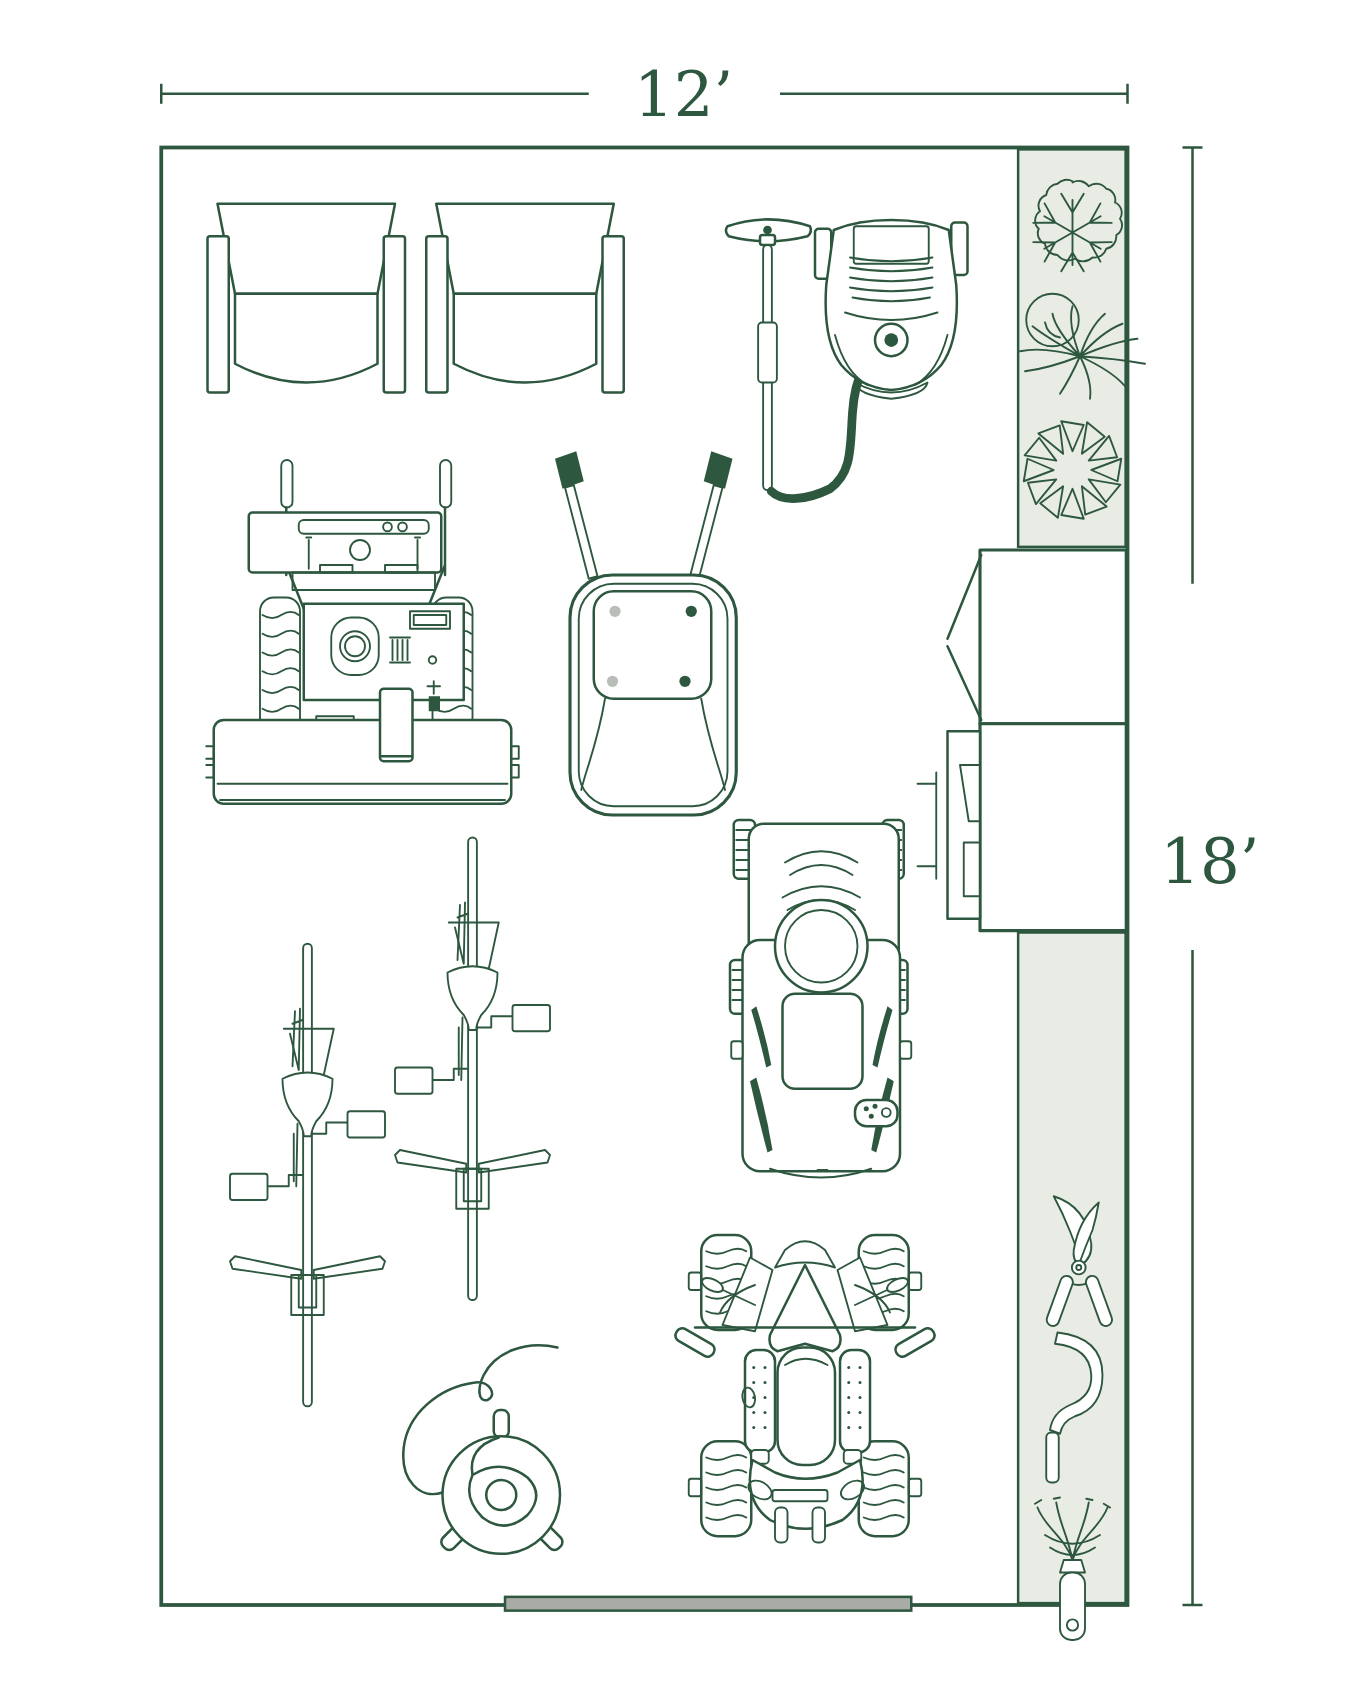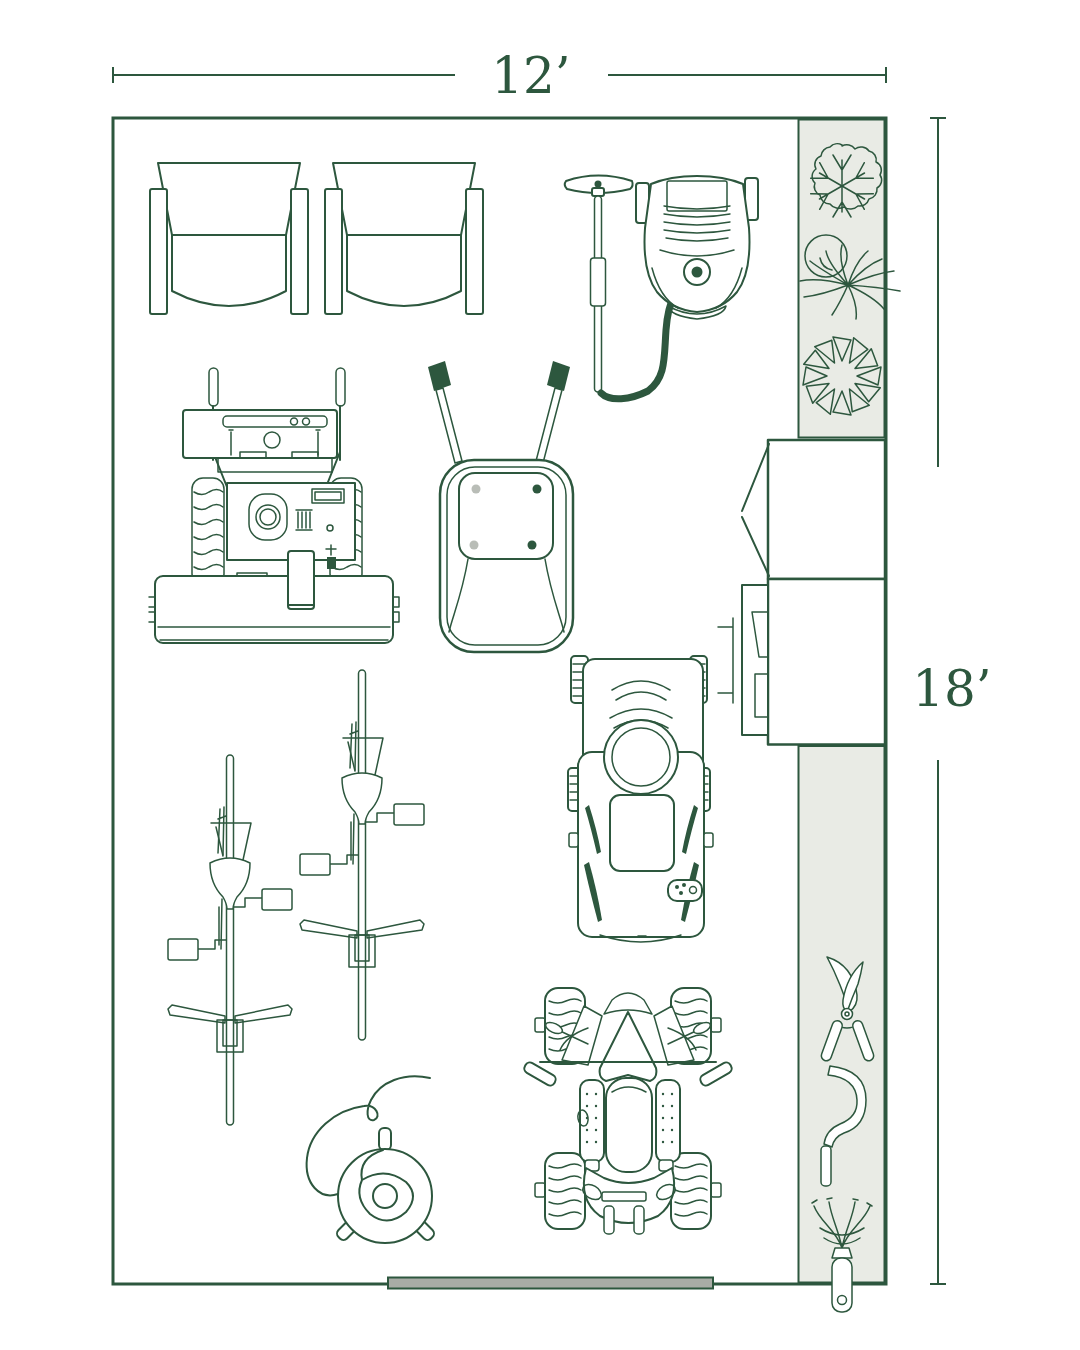--- a/index.html
+++ b/index.html
@@ -1,21 +1,21 @@
 <!DOCTYPE html>
 <html style="--ink: #2D573E; --paper: #FFFFFF; --zone-fill: #E9EBE5; --door-fill: #A9ACA6; --bolt-gray: #B9BDB7;"><head>
 <meta charset="utf-8">
 <style>
   :root{
     --ink:#2D573E; --paper:#FFFFFF; --zone-fill:#E9EBE5;
     --door-fill:#A9ACA6; --bolt-gray:#B9BDB7;
   }
   html,body{margin:0;padding:0;background:var(--paper);}
   #stage{position:relative;width:881px;height:1350px;background:var(--paper);
-         font-family:"DejaVu Serif", serif;}
+         font-family:"DejaVu Serif", serif;margin-left:16px;}
   svg{display:block}
   .s2 {fill:none;stroke:var(--ink);stroke-width:2;stroke-linecap:round;stroke-linejoin:round}
   .s3 {fill:none;stroke:var(--ink);stroke-width:3;stroke-linejoin:miter}
   .s15{fill:none;stroke:var(--ink);stroke-width:1.5;stroke-linecap:round;stroke-linejoin:round}
   .wf {fill:var(--paper);stroke:var(--ink);stroke-width:2;stroke-linecap:round;stroke-linejoin:round}
   .wf25{fill:var(--paper);stroke:var(--ink);stroke-width:2.5;stroke-linejoin:round}
   .wf15{fill:var(--paper);stroke:var(--ink);stroke-width:1.5;stroke-linecap:round;stroke-linejoin:round}
   .inkf{fill:var(--ink);stroke:none}
   .boltg{fill:var(--bolt-gray);stroke:none}
   .zone{fill:var(--zone-fill);stroke:var(--ink);stroke-width:2}

